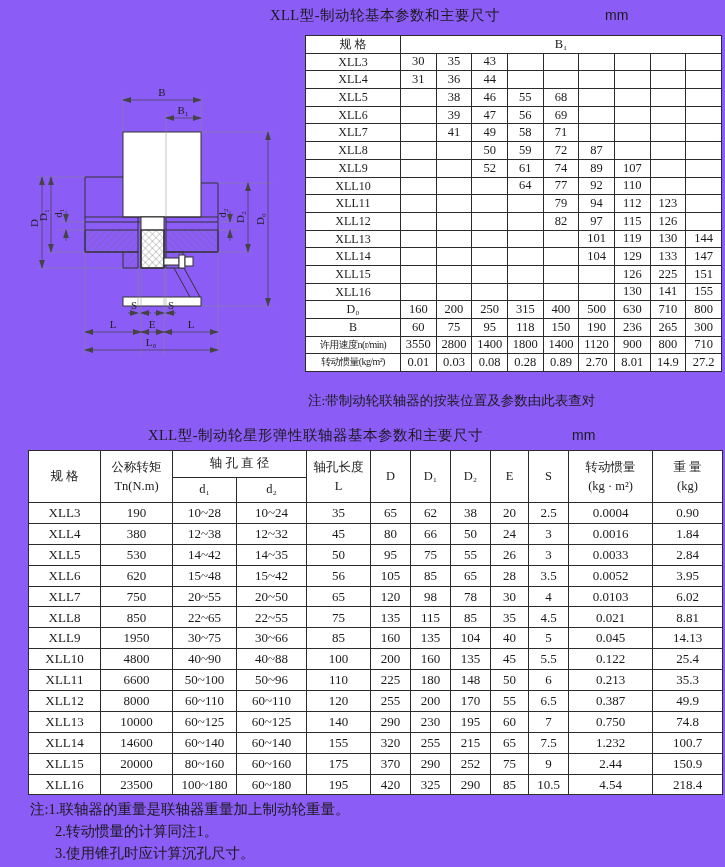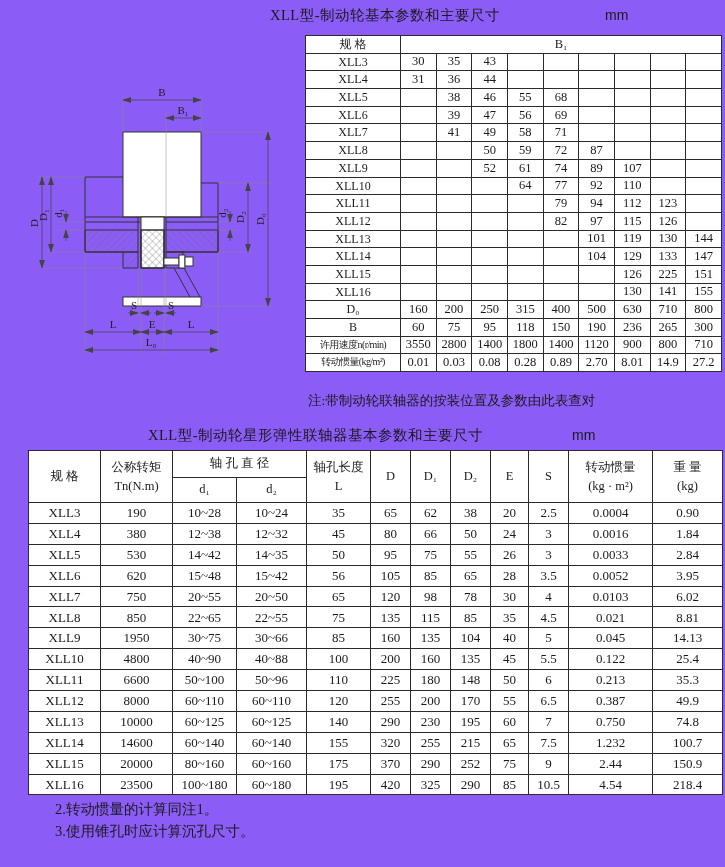--- a/index.html
+++ b/index.html
@@ -626,17 +626,18 @@
           <td>290</td>
           <td>85</td>
           <td>10.5</td>
           <td>4.54</td>
           <td>218.4</td>
         </tr>
       </tbody>
   </table>
 
   <div class="abs notes" style="left:30px;top:798px;">
+    <div>注:1.联轴器的重量是联轴器重量加上制动轮重量。</div>
     <div class="n2">2.转动惯量的计算同注1。</div>
     <div class="n2">3.使用锥孔时应计算沉孔尺寸。</div>
   </div>
 
 </div>
 
 </body></html>

